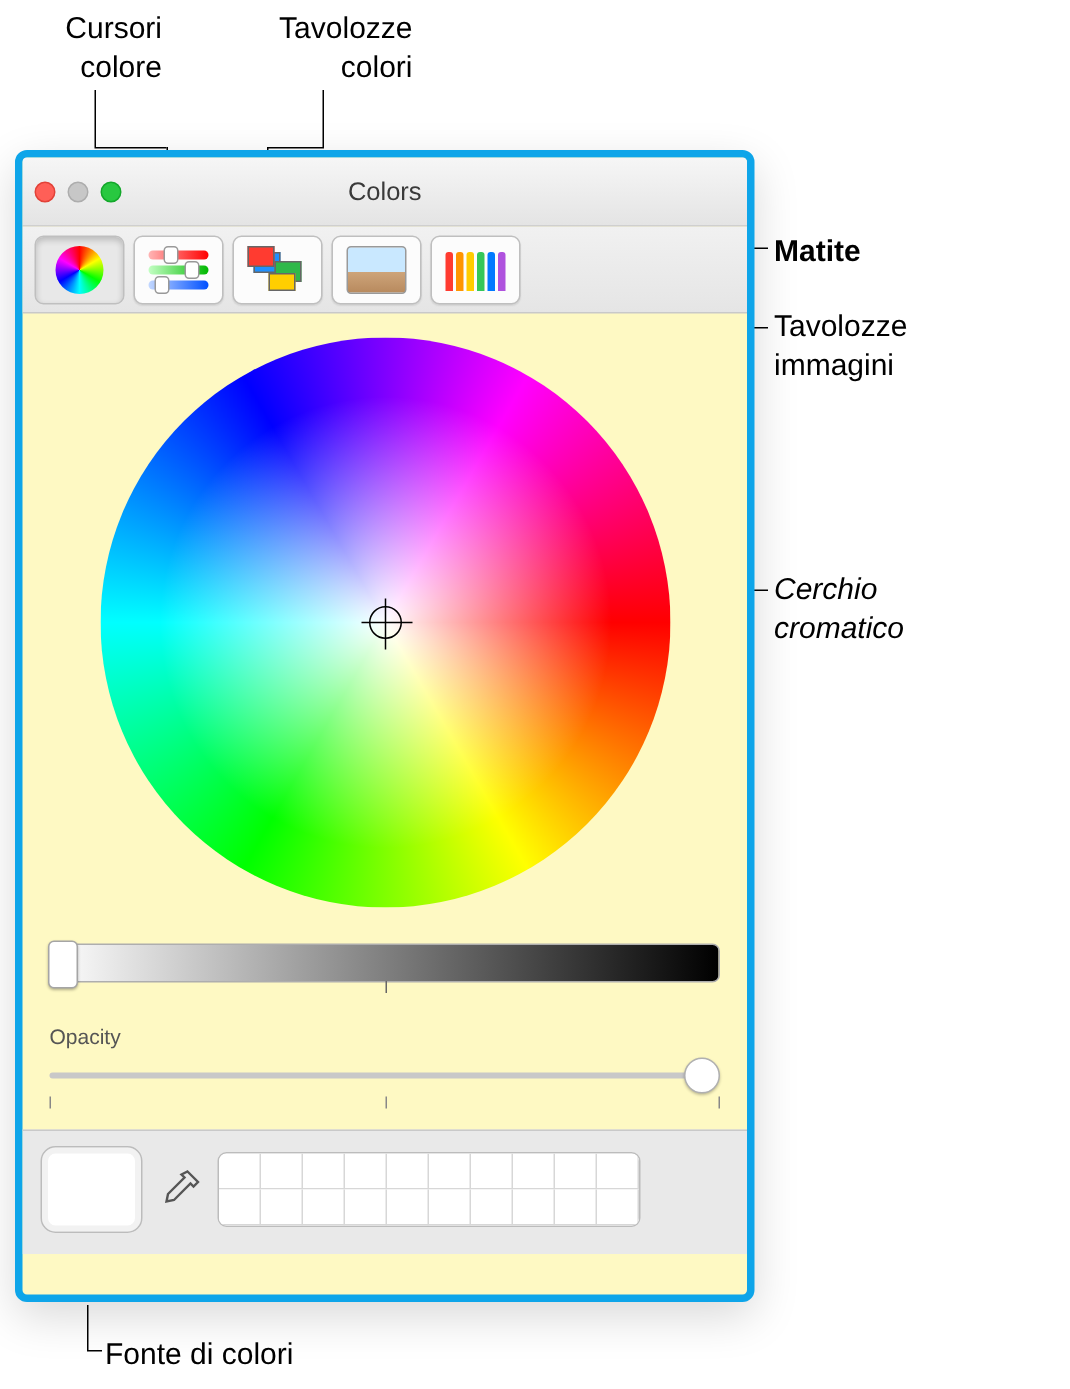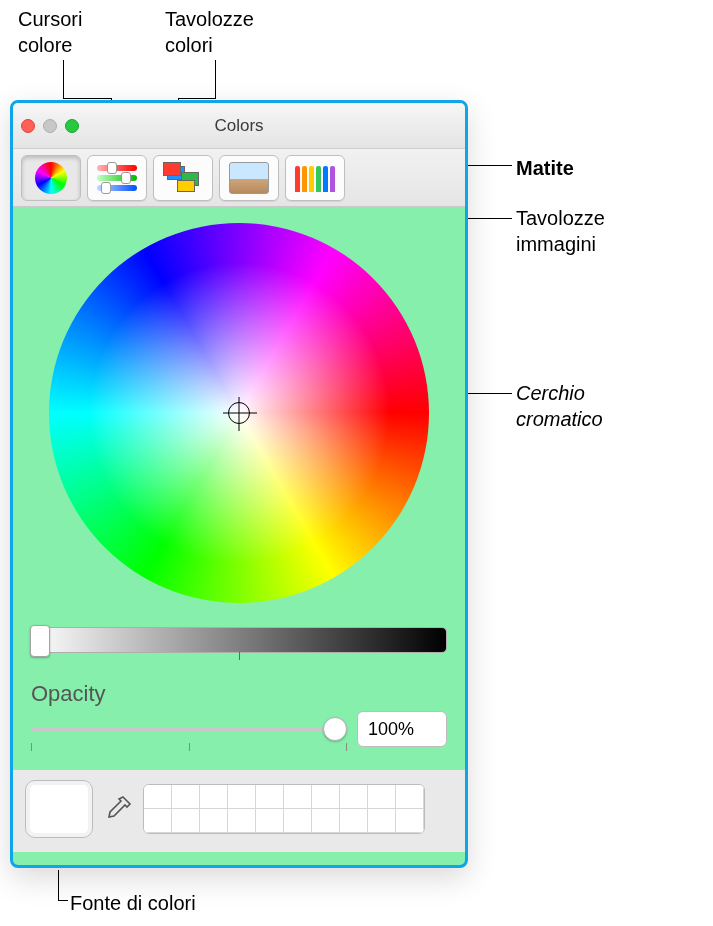--- a/index.html
+++ b/index.html
@@ -9,34 +9,34 @@
     width: 713px;
     height: 926px;
     position: relative;
   }
   .callout {
     position: absolute;
     font-size: 20px;
     color: #000;
     line-height: 1.3;
   }
-  .callout.align-center { text-align: left; }
+  .callout.align-center { text-align: right; }
   .callout-line {
     position: absolute;
     background: #000;
   }
 
   .window {
     position: absolute;
     left: 10px;
     top: 100px;
-    width: 458px;
+    width: 493px;
     height: 768px;
-    background: #86efac;
-    border: 3px solid #0ea5e9;
+    background: #fef9c3;
+    border: 5px solid #0ea5e9;
     border-radius: 8px;
     box-shadow: 0 10px 30px rgba(0,0,0,0.15);
     overflow: hidden;
   }
   .titlebar {
     height: 46px;
     display: flex;
     align-items: center;
     padding: 0 8px;
     position: relative;
@@ -130,21 +130,21 @@
     border-radius: 4px;
     box-shadow: 0 1px 2px rgba(0,0,0,0.3);
     cursor: pointer;
   }
   .track-tick {
     position:absolute;left:50%;top:100%;width:1px;height:8px;background:#666;
   }
 
   .opacity-label {
     margin: 28px 18px 4px 18px;
-    font-size: 22px;
+    font-size: 14px;
     color: #555;
   }
   .opacity-row {
     display: flex;
     align-items: center;
     gap: 10px;
     margin: 0 18px;
   }
   .opacity-slider {
     flex: 1;
@@ -314,21 +314,20 @@
 
   <div class="opacity-label">Opacity</div>
   <div class="opacity-row">
     <div class="opacity-slider">
       <div class="opacity-track-line"></div>
       <div class="tick" style="left:0;"></div>
       <div class="tick" style="left:50%;"></div>
       <div class="tick" style="right:0;"></div>
       <div class="opacity-thumb"></div>
     </div>
-    <input class="opacity-input" value="100%" style="">
   </div>
 
   <div class="swatch-bar">
     <div class="color-well"></div>
     <div class="eyedropper">
       <svg viewBox="0 0 30 30" width="30" height="30">
         <path d="M20 3 l7 7 -3 3 -2 -2 -11 11 -5 1 1 -5 11 -11 -2 -2 z" fill="none" stroke="#555" stroke-width="1.6"></path>
       </svg>
     </div>
     <div class="swatch-grid">

